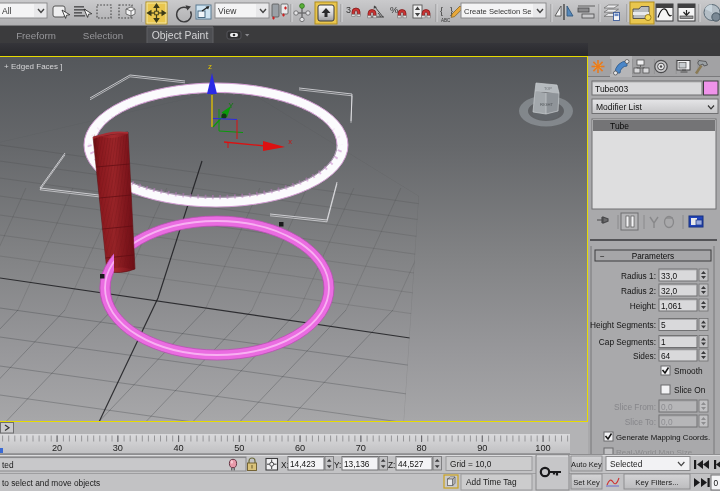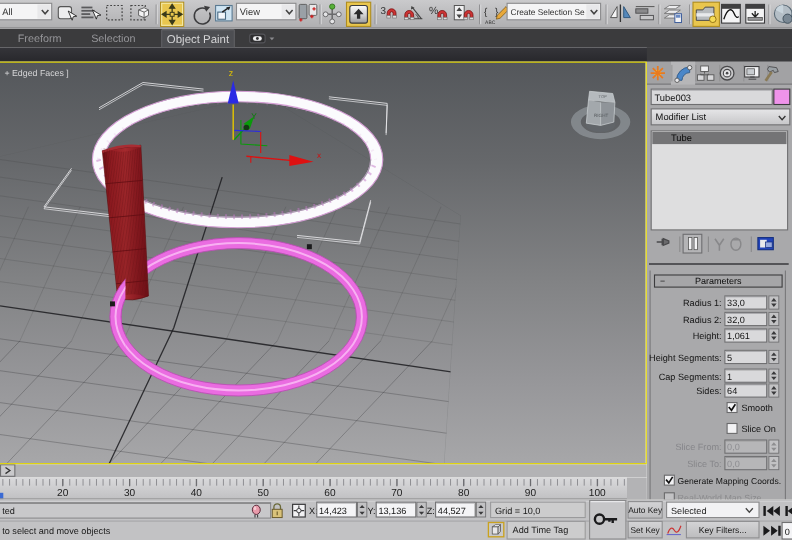--- a/index.html
+++ b/index.html
@@ -1,16 +1,16 @@
 <!DOCTYPE html>
 <html><head><meta charset="utf-8"><title>s</title>
 <style>
 html,body{margin:0;padding:0;background:#3a3a3c;}
 #root{position:relative;width:720px;height:491px;overflow:hidden;
- font-family:"Liberation Sans",sans-serif;background:#e5e5e5;}
+ font-family:"Liberation Sans",sans-serif;background:#86efac;}
 #darkstrip{position:absolute;left:0;top:43px;width:720px;height:13px;
  background:linear-gradient(#35353a,#28282c);}
 #vpborder{position:absolute;left:-2px;top:56px;width:588px;height:364px;
  border:1.5px solid #e6da00;box-sizing:content-box;z-index:3;pointer-events:none;}
 #panelbg{position:absolute;left:588px;top:43px;width:132px;height:13px;background:#3a3a3c;}
 </style></head>
 <body>
 <div id="root">
 <svg style="position:absolute;left:0px;top:0px;" width="720" height="26" viewBox="0 0 720 26">
       <defs>

